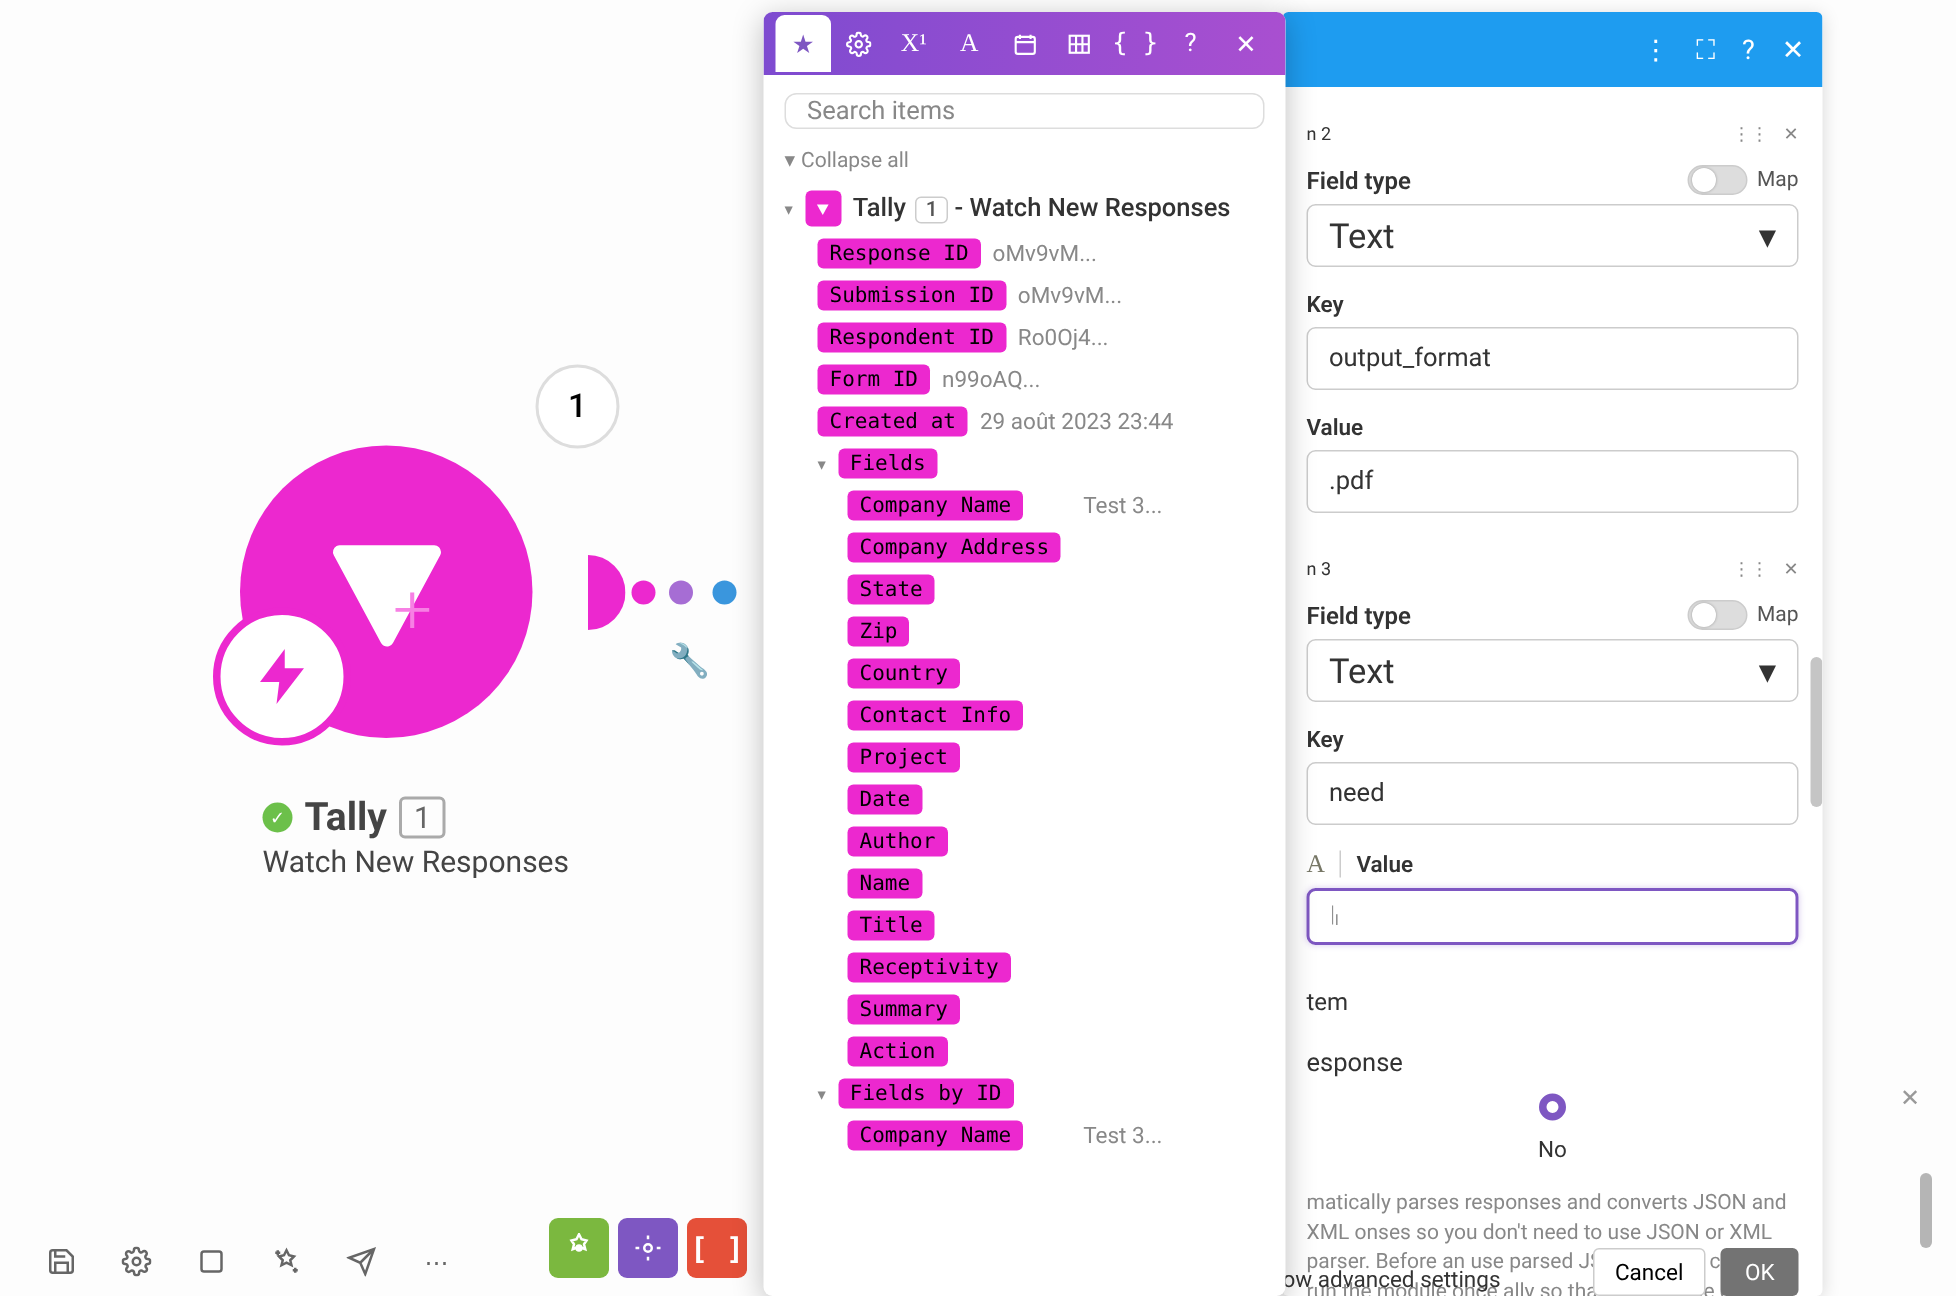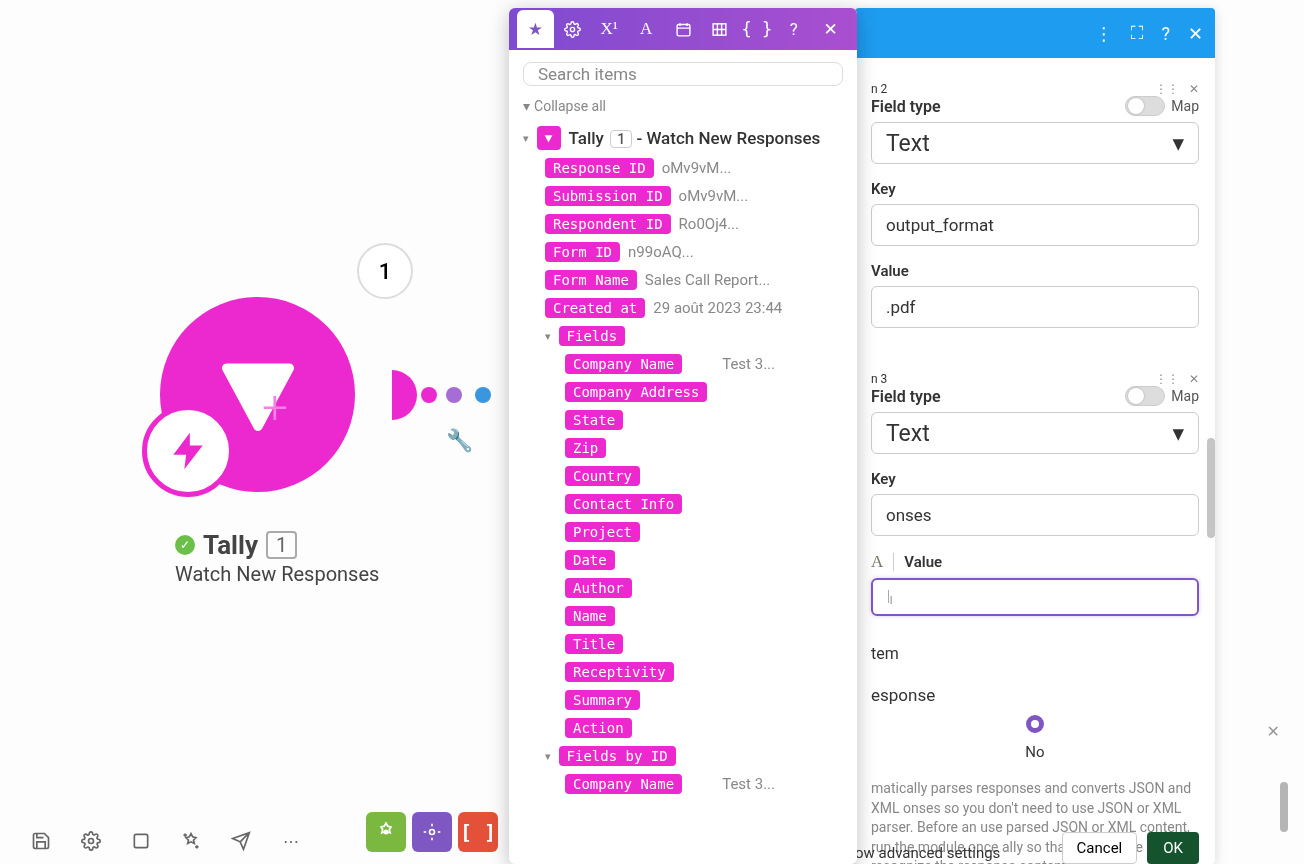--- a/index.html
+++ b/index.html
@@ -32,37 +32,37 @@
 .sq { width:40px; height:40px; border-radius:6px; display:flex; align-items:center; justify-content:center; color:#fff; font-size:20px;}
 .sq.g{background:#7bb83f;} .sq.p{background:#7e57c2;} .sq.r{background:#e55039;}
 
 
 .config-panel { position:absolute; right:89px; top:8px; width:360px; height:856px; background:#fff; border-radius:4px; box-shadow: 0 2px 12px rgba(0,0,0,0.15); overflow:hidden;}
 .cp-header { height:50px; background:#1e9cf0; display:flex; align-items:center; justify-content:flex-end; padding-right:12px; gap:18px;}
 .cp-header span { color:#fff; font-size:18px; cursor:pointer;}
 .cp-body { padding: 0 16px; font-size:15px; color:#333; height: calc(100% - 50px); overflow:hidden; position:relative;}
 .item-hdr { display:flex; align-items:center; justify-content:space-between; margin-top:24px; font-size:12px;}
 .item-hdr .r { display:flex; gap:10px; color:#888;}
-.lbl-strong { font-weight:600; font-size:16px; display:flex; align-items:center; justify-content:space-between; }
+.lbl-strong { font-weight:600; font-size:16px; display:flex; align-items:center; justify-content:space-between; margin-top:14px;}
 .toggle { width:40px; height:20px; border-radius:10px; background:#ddd; border:1px solid #ccc; position:relative; display:inline-block;}
 .toggle::after{content:''; position:absolute; left:2px; top:1px; width:16px; height:16px; border-radius:50%; background:#fff; box-shadow:0 0 2px rgba(0,0,0,0.3);}
 .map-toggle{display:flex; align-items:center; gap:6px; font-size:14px; color:#555; font-weight:400;}
 .select { border:1px solid #ccc; border-radius:6px; height:42px; display:flex; align-items:center; justify-content:space-between; padding:0 14px; margin-top:6px; font-size:23px;}
 .key-lbl { font-weight:600; margin-top:16px;}
 .input { border:1px solid #ccc; border-radius:6px; height:42px; display:flex; align-items:center; padding:0 14px; margin-top:6px; font-size:17px;}
 .input.focused { border:2px solid #7e57c2; box-shadow: 0 0 4px rgba(126,87,194,0.3);}
 .val-hdr { display:flex; align-items:center; gap:10px; margin-top:16px; }
 .val-hdr .A { font-family: Georgia, serif; font-size:17px; color:#776;}
 .val-hdr .line { width:1px; height:18px; background:#ccc;}
 .helper { font-size:14px; color:#888; line-height:1.4; margin-top:18px;}
 .parse-row { display:flex; align-items:center; gap:10px; margin-top:10px;flex-direction:column;}
 .radio { width:18px; height:18px; border-radius:50%; border:5px solid #7e57c2; background:#fff;}
 .cp-footer { position:absolute; right:16px; bottom:0; display:flex; gap:10px;}
 .btn-cancel { border:1px solid #ccc; border-radius:4px; padding:6px 14px; font-size:15px; background:#fff;}
-.btn-ok { border:none; border-radius:4px; padding:6px 16px; font-size:15px; background:#14532d; color:#fff;}
+.btn-ok { border:none; border-radius:4px; padding:6px 16px; font-size:15px; background:#737373; color:#fff;}
 .scroll-thumb { position:absolute; right:0; top:380px; width:8px; height:100px; background:#c5c5c5; border-radius:4px;}
 .scroll-thumb2 { position:absolute; right:16px; top:782px; width:8px; height:50px; background:#b5b5b5; border-radius:4px;}
 
 
 .picker { position:absolute; left:509px; top:8px; width:348px; height:856px; background:#fff; border-radius:6px; box-shadow:0 4px 20px rgba(0,0,0,0.25); overflow:hidden; z-index:10;}
 .picker-tabs { height:42px; background:linear-gradient(90deg, #7e4bd0 0%, #a94fd0 100%); display:flex; align-items:center; padding:0 8px; gap:0;}
 .ptab { width:38px; height:38px; display:flex; align-items:center; justify-content:center; color:#fff; font-size:17px; cursor:pointer; border-radius:6px 6px 0 0;}
 .ptab.active { background:#fff; color:#7e57c2;}
 .ptab.spacer { flex:1; cursor:default;}
 .search { margin:12px 14px; border:1px solid #ddd; border-radius:8px; height:24px; display:flex; align-items:center; padding:0 14px; color:#888; font-size:17px;}
@@ -70,21 +70,21 @@
 .tree { padding: 4px 14px; font-size:15px; overflow-y: hidden; height: calc(100% - 120px);}
 .tree-row { display:flex; align-items:center; gap:8px; padding:4px 0;}
 .tree-row.lvl0 { margin-left: 0;}
 .tree-row.lvl1 { margin-left: 22px;}
 .tree-row.lvl2 { margin-left: 42px; gap: 40px;}
 .caret { color:#888; font-size:11px; cursor:pointer;}
 .pink-box { width:24px; height:24px; border-radius:4px; background:#ec28cf; display:flex; align-items:center; justify-content:center;}
 .pink-box svg{width:13px;height:13px;}
 .tree-title { font-size:17px; font-weight:500; color:#333;}
 .num-box { border:1px solid #ccc; border-radius:4px; padding:0 6px; font-size:14px; color:#555; margin-left:2px;}
-.pill { background:#ec28cf; color:#ffffff; border-radius:4px; padding:2px 8px; font-family: ui-monospace, Menlo, monospace; font-size:14px; white-space:nowrap;}
+.pill { background:#ec28cf; color:#000000; border-radius:4px; padding:2px 8px; font-family: ui-monospace, Menlo, monospace; font-size:14px; white-space:nowrap;}
 .pill-val { color:#888; font-size:15px;}
 .close-ext { position: absolute; right: 24px; top: 722px; color:#999; font-size:16px; cursor:pointer;}
 </style>
 </head>
 <body>
 
 <div class="canvas">
   <div class="bubble">1</div>
   <div class="module-node">
     <div class="big-circle">
@@ -191,41 +191,41 @@
     </div>
     <div class="key-lbl">Key</div>
     <div class="input">
         <span>output_format</span>
       </div>
     <div class="key-lbl">Value</div>
     <div class="input">
         <span>.pdf</span>
       </div>
 
-    <div class="item-hdr" style="margin-top:44px;">
+    <div class="item-hdr" style="margin-top:30px;">
       <span>n 3</span>
       <div class="r">
         <span>⋮⋮</span>
         <span>✕</span>
       </div>
     </div>
     <div class="lbl-strong">
       <span>Field type</span>
       <span class="map-toggle">
           <span class="toggle"></span>
           <span>Map</span>
         </span>
     </div>
     <div class="select">
       <span>Text</span>
       <span>▾</span>
     </div>
     <div class="key-lbl">Key</div>
     <div class="input">
-        <span>onses</span>
+        <span>need</span>
       </div>
     <div class="val-hdr">
       <span class="A">A</span>
       <span class="line"></span>
       <span style="font-weight:600;">Value</span>
     </div>
     <div class="input focused" style="height:38px;">
         <span style="color:#888; font-size:14px; font-family:serif;">|<sub style="font-size:10px;">I</sub></span>
       </div>
 
@@ -306,24 +306,20 @@
         </div>
         <div class="tree-row lvl1">
           <span class="pill">Respondent ID</span>
           <span class="pill-val">Ro0Oj4...</span>
         </div>
         <div class="tree-row lvl1">
           <span class="pill">Form ID</span>
           <span class="pill-val">n99oAQ...</span>
         </div>
         <div class="tree-row lvl1">
-          <span class="pill">Form Name</span>
-          <span class="pill-val">Sales Call Report...</span>
-        </div>
-        <div class="tree-row lvl1">
           <span class="pill">Created at</span>
           <span class="pill-val">29 août 2023 23:44</span>
         </div>
       </div>
     <div class="tree-row lvl1">
       <span class="caret">▾</span>
       <span class="pill">Fields</span>
     </div>
     <div id="fields-items">
         <div class="tree-row lvl2">

